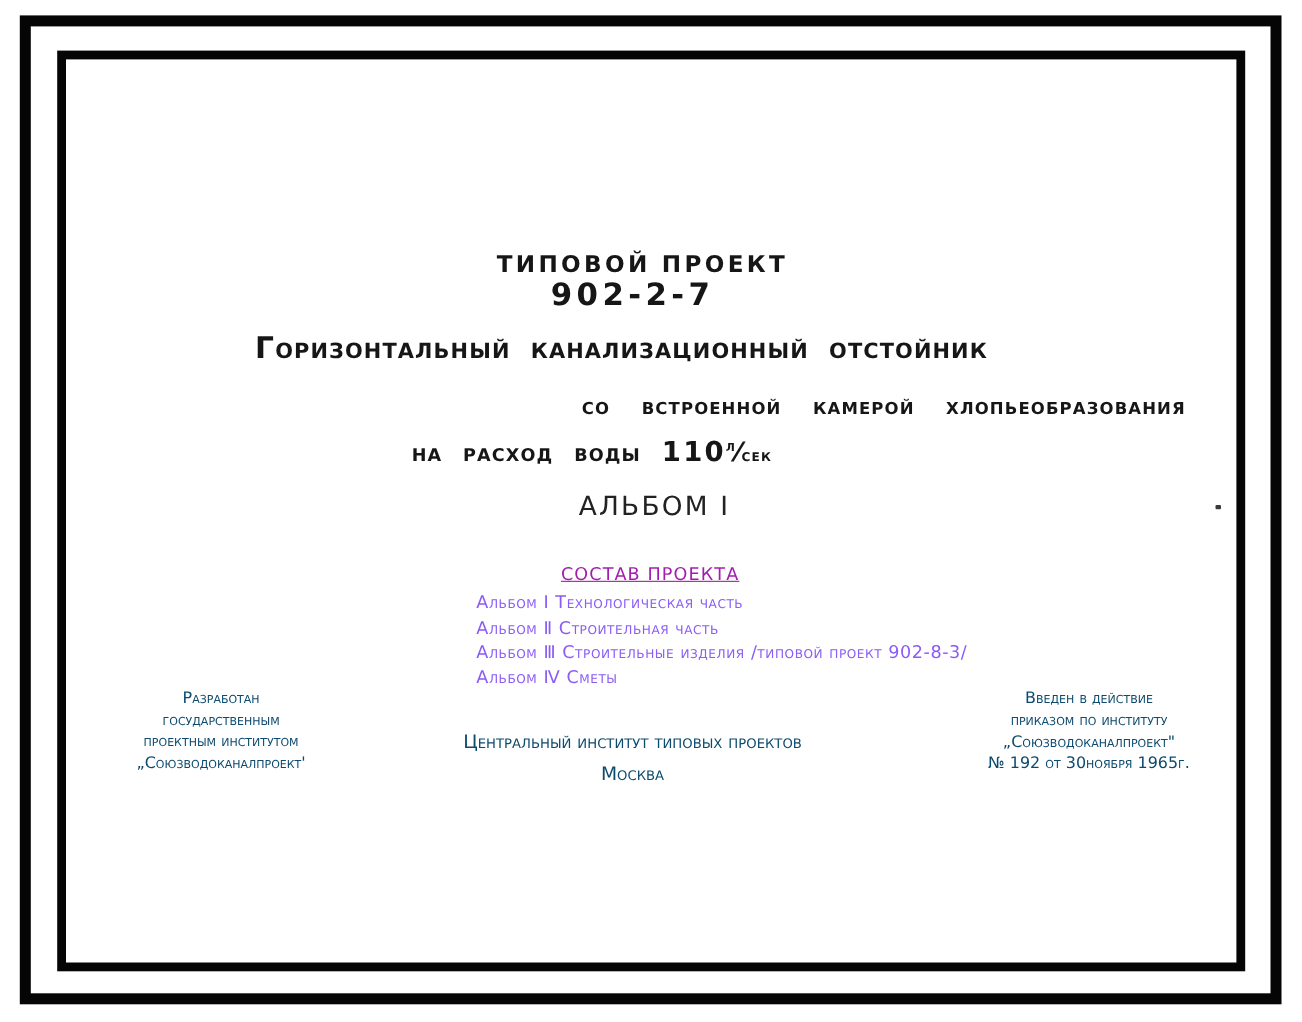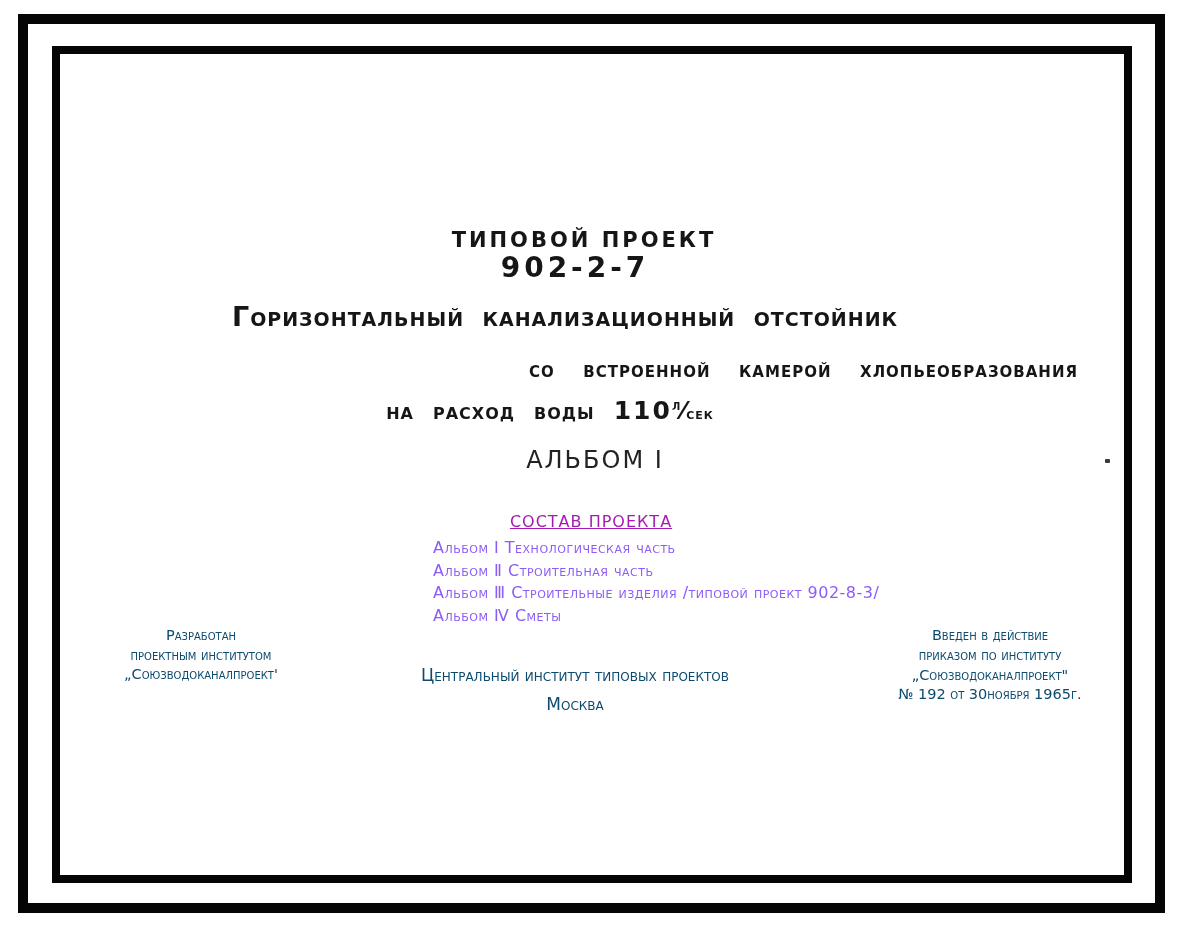--- a/index.html
+++ b/index.html
@@ -31,21 +31,21 @@
     letter-spacing:1px;word-spacing:8px;
   }
   .title-2{
     top:357px;left:0;width:1078px;text-align:right;
     font-size:22px;font-variant:small-caps;font-weight:600;
     letter-spacing:1px;word-spacing:20px;
   }
   .title-3{
     top:396px;left:0;width:1076px;text-align:center;
     font-size:23px;font-variant:small-caps;font-weight:600;
-    letter-spacing:1px;word-spacing:10px;padding-left:12px;
+    letter-spacing:1px;word-spacing:10px;
   }
   .title-3 .flow-value{font-variant:normal;font-weight:bold;font-size:25px;letter-spacing:2px;}
   .title-3 .flow-sup{font-size:14px;vertical-align:super;}
   .title-3 .flow-slash{font-size:24px;}
   .title-3 .flow-sub{font-size:15px;vertical-align:baseline;}
   .album{
     top:446px;left:0;width:1190px;text-align:center;
     font-size:24px;letter-spacing:2px;font-weight:normal;color:#222;
   }
 
@@ -92,20 +92,21 @@
   <div class="contents">
     <div class="contents-heading">СОСТАВ ПРОЕКТА</div>
     <div class="contents-item">Альбом Ⅰ Технологическая часть</div>
     <div class="contents-item">Альбом Ⅱ Строительная часть</div>
     <div class="contents-item">Альбом Ⅲ Строительные изделия /типовой проект 902-8-3/</div>
     <div class="contents-item">Альбом Ⅳ Сметы</div>
   </div>
 
   <div class="footer-block footer-left">
     <div>Разработан</div>
+    <div>государственным</div>
     <div>проектным институтом</div>
     <div>„Союзводоканалпроект'</div>
   </div>
 
   <div class="footer-block footer-center">
     <div class="fc-line1">Центральный институт типовых проектов</div>
     <div class="fc-line2">Москва</div>
   </div>
 
   <div class="footer-block footer-right">

